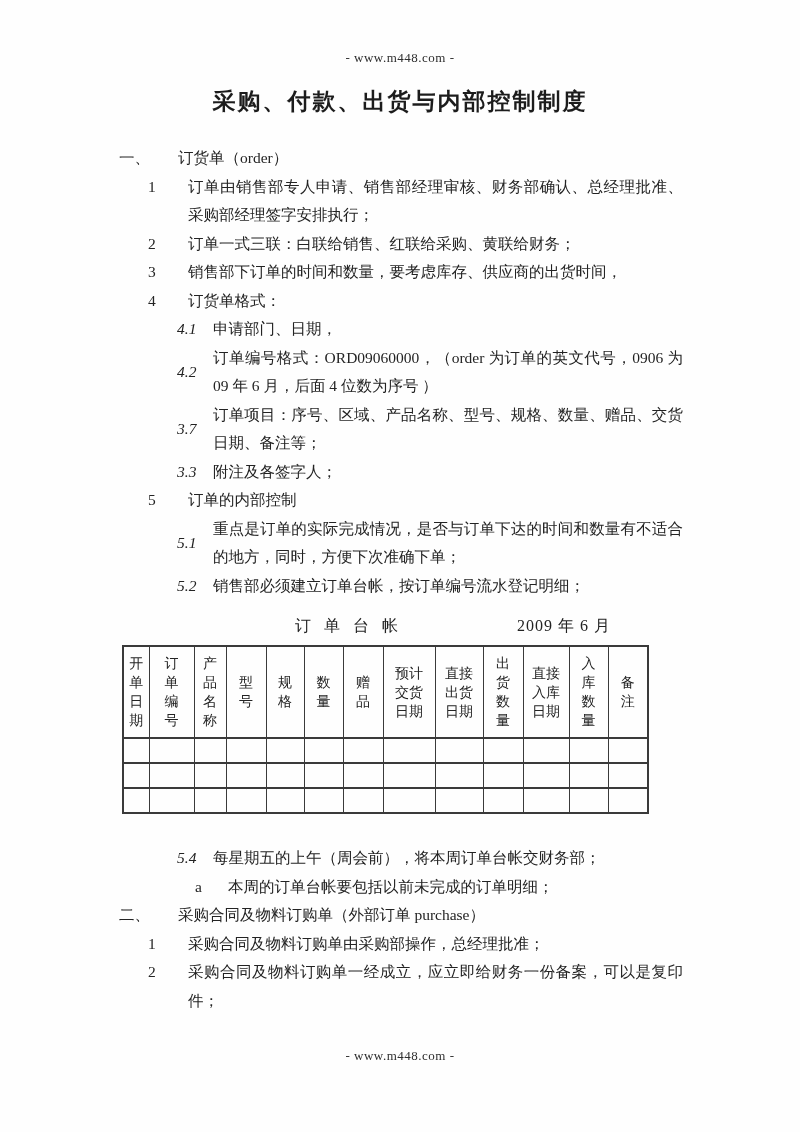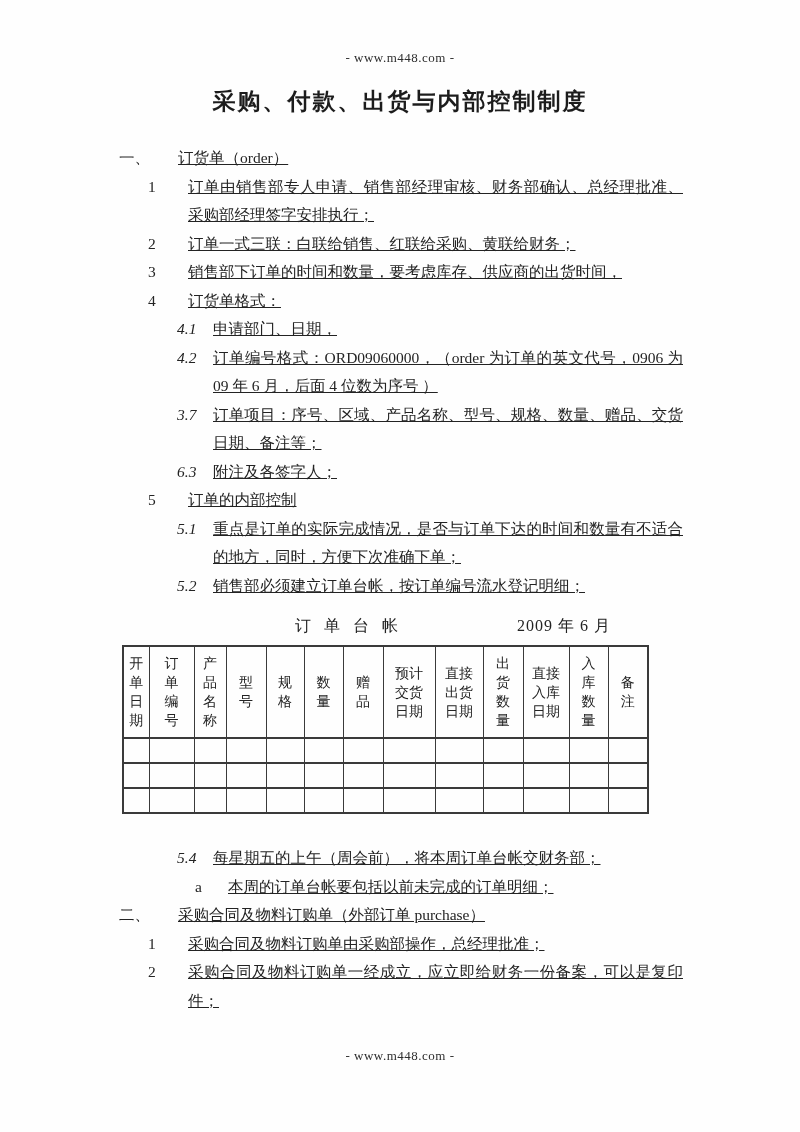--- a/index.html
+++ b/index.html
@@ -18,24 +18,24 @@
     position:absolute; top:86px; left:0; width:800px; text-align:center;
     font-family:"Liberation Sans","DejaVu Sans",sans-serif;
     font-weight:bold; font-size:23px; color:#1c1c1c; letter-spacing:2px;
   }
   .content {
     position:absolute; top:144px; left:119px; width:564px;
     font-size:15.5px; line-height:28.5px; color:#232323;
   }
   .para { display:flex; }
   .para .marker { flex:0 0 auto; white-space:nowrap; }
-  .para .ptext { flex:1 1 auto; text-align:justify;text-decoration:underline; }
+  .para .ptext { flex:1 1 auto; text-align:justify; }
   .para.level-1 .marker { width:59px; }
   .para.level-2 { margin-left:29px; } .para.level-2 .marker { width:40px; }
-  .para.level-3 { margin-left:58px; } .para.level-3 .marker { width:36px; }
+  .para.level-3 { margin-left:58px;align-items:center; } .para.level-3 .marker { width:36px; }
   .para.level-4 { margin-left:76px; } .para.level-4 .marker { width:33px; }
   .para.italic-marker .marker { font-style:italic; }
   .table-block { margin-left:3px; width:527px; margin-top:14px; margin-bottom:30px; }
   .table-caption {
     display:flex; width:527px; font-size:16px; line-height:24px; color:#232323;
   }
   .table-caption .cap-title { margin-left:173px; letter-spacing:13px;text-align:center; }
   .table-caption .cap-period { margin-left:106px; letter-spacing:1px; }
   table.ledger {
     margin-top:7px; border-collapse:collapse; table-layout:fixed;
@@ -86,21 +86,21 @@
         </div>
         <div class="para level-3 italic-marker">
           <span class="marker">4.2</span>
           <span class="ptext">订单编号格式：ORD09060000，（order 为订单的英文代号，0906 为 09 年 6 月，后面 4 位数为序号 ）</span>
         </div>
         <div class="para level-3 italic-marker">
           <span class="marker">3.7</span>
           <span class="ptext">订单项目：序号、区域、产品名称、型号、规格、数量、赠品、交货日期、备注等；</span>
         </div>
         <div class="para level-3 italic-marker">
-          <span class="marker">6.3</span>
+          <span class="marker">3.3</span>
           <span class="ptext">附注及各签字人；</span>
         </div>
         <div class="para level-2">
           <span class="marker">5</span>
           <span class="ptext">订单的内部控制</span>
         </div>
         <div class="para level-3 italic-marker">
           <span class="marker">5.1</span>
           <span class="ptext">重点是订单的实际完成情况，是否与订单下达的时间和数量有不适合的地方，同时，方便下次准确下单；</span>
         </div>

